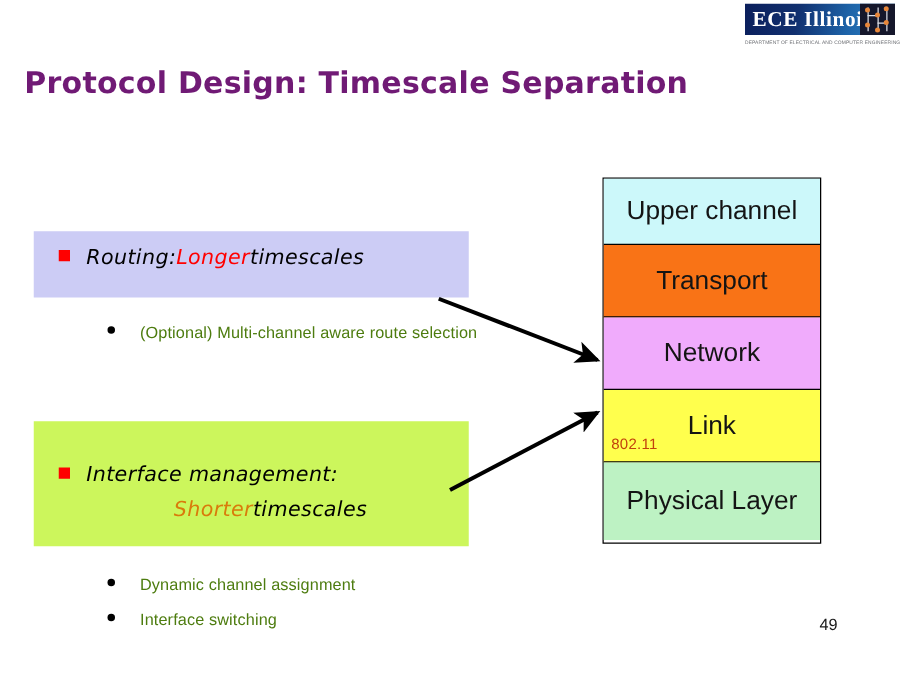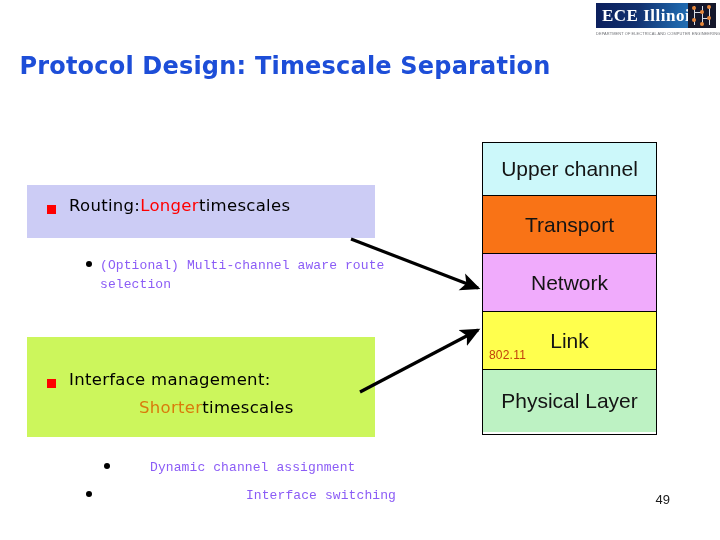--- a/index.html
+++ b/index.html
@@ -85,21 +85,21 @@
     transform-origin: left top;
   }
 
   
   #title {
     position: absolute;
     left: 0;
     top: 52px;
     width: 570px;
     text-align: center;
-    color: #1d4ed8;
+    color: #701a75;
     font-family: "DejaVu Sans", sans-serif;
     font-size: 24px;
     font-weight: bold;
     letter-spacing: 0.2px;
     white-space: nowrap;
   }
 
   
   .hl-box {
     position: absolute;
@@ -116,22 +116,23 @@
     left: 27px;
     top: 337px;
     width: 348px;
     height: 100px;
     background: #ccf65c;
   }
 
   .bullet-line {
     position: absolute;
     display: flex;
-    align-items: flex-end;
+    align-items: center;
     white-space: nowrap;
+    font-style: italic;
   }
   .sq-bullet {
     display: inline-block;
     width: 9px;
     height: 9px;
     background: #ff0000;
     margin-right: 13px;
     position: relative;
     top: -1px;
     flex: none;
@@ -169,42 +170,41 @@
     width: 6px;
     height: 6px;
     border-radius: 50%;
     background: #000000;
     margin-right: 8px;
     position: relative;
     top: 5px;
     flex: none;
   }
   .lvl2-text {
-    font-family: Liberation Mono, monospace;
+    font-family: Liberation Sans, sans-serif;
     font-size: 13px;
-    color: #8b5cf6;
+    color: #4d7c0f;
     line-height: 19px;
     letter-spacing: 0.1px;
+    margin-left: 12px;
   }
   #sub-optional {
     left: 86px;
     top: 256px;
     width: 320px;
   }
   #sub-dynamic {
-    left: 104px;
+    left: 86px;
     top: 458px;
     width: 310px;
-    gap: 32px;
   }
   #sub-switching {
     left: 86px;
     top: 486px;
     width: 310px;
-    justify-content: space-between;
   }
 
   
   #stack {
     position: absolute;
     left: 482px;
     top: 142px;
     width: 175px;
     height: 293px;
     border: 1.5px solid #000000;

